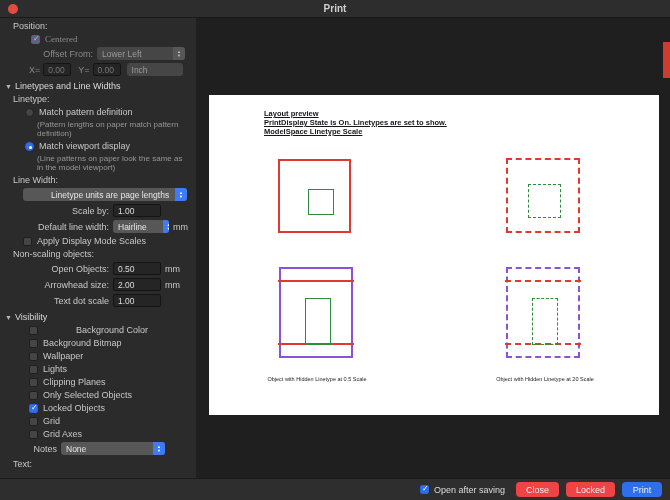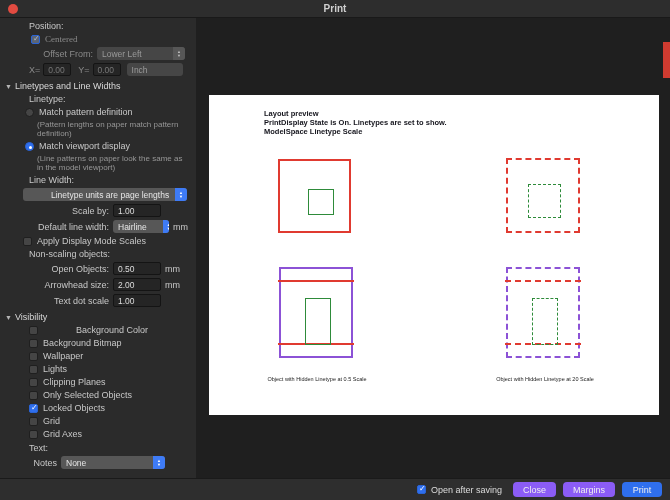--- a/index.html
+++ b/index.html
@@ -12,21 +12,21 @@
   .title { position:absolute; left:0; right:0; top:3px; text-align:center; font-size:10px; font-weight:bold; color:#cfcfcf; }
 
   
   .left-panel { position:absolute; left:0; top:18px; width:196px; bottom:22px; padding:3px 5px 0 5px; font-size:9px; color:#c8c8c8; overflow:hidden; }
   .row { display:flex; align-items:center; margin-bottom:3px; }
   .lbl { color:#c8c8c8; }
   .lbl.dim { color:#8a8a8a; }
   .lbl-r { text-align:right; margin-right:4px; flex:none; }
   .sect { display:flex; align-items:center; color:#d8d8d8; margin:5px 0 3px 0; font-size:9px; }
   .disclosure { font-size:7px; color:#b5b5b5; margin-right:3px; }
-  .indent1 { margin-left:24px; }
+  .indent1 { margin-left:8px; }
   .indent2 { margin-left:20px; }
   .indent3 { margin-left:32px; }
   .desc { color:#969696; font-size:8px; line-height:9px; width:148px; margin-bottom:3px; }
 
   .cb { position:relative; width:9px; height:9px; background:#454545; border:1px solid #1f1f1f; border-radius:2px; margin-right:5px; flex:none; }
   .cb.checked { background:#2f6fee; border-color:#2a64d6; }
   .cb.checked::after { content:"✓"; position:absolute; left:1px; top:-2px; font-size:8px; color:#fff; }
   .cb.checked.dim { background:#5b6activ576; }
   .cb.checked.dim { background:#5b6576; }
   .cb.checked.dim::after { color:#b8bec8; }
@@ -42,21 +42,21 @@
   .popup.disabled { background:#464646; color:#9a9a9a; }
   .popup.disabled .pop-arrows { background:#575757; color:#c0c0c0; }
 
   .field { background:#252525; border:1px solid #141414; border-radius:2px; height:13px; padding:0 4px; display:flex; align-items:center; color:#dddddd; font-size:8.5px; }
   .field.dim { color:#777; }
   .unit { margin-left:4px; color:#c8c8c8; }
 
   
   .preview { position:absolute; left:196px; top:18px; right:0; bottom:22px; background:#1f1f1f; }
   .page { position:absolute; left:13px; top:77px; width:450px; height:320px; background:#ffffff; }
-  .pv-text { position:absolute; left:55px; top:14px; font-size:7.5px; line-height:9px; font-weight:bold; color:#15151d; }
+  .pv-text { position:absolute; left:55px; top:14px; font-size:7.5px; line-height:9px; font-weight:bold; color:#15151d;text-decoration:underline; }
 
   .sq { position:absolute; }
   .sq-tl { left:69px; top:64px; width:73px; height:74px; border:2px solid #e03a30; }
   .sq-tl-in { position:absolute; left:28px; top:28px; width:26px; height:26px; border:1px solid #2e8b3a; }
   .sq-tr { left:297px; top:63px; width:74px; height:75px; border:2px dashed #e03a30; }
   .sq-tr-in { position:absolute; left:20px; top:24px; width:33px; height:34px; border:1px dashed #2e8b3a; }
   .sq-bl { left:70px; top:172px; width:74px; height:91px; border:2px solid #8c52d6; }
   .sq-br { left:297px; top:172px; width:74px; height:91px; border:2px dashed #8c52d6; }
   .hl { position:absolute; left:-3px; right:-3px; border-top:2px solid #e03a30; }
   .hl.dash { border-top-style:dashed; }
@@ -64,21 +64,21 @@
   .grect { position:absolute; left:24px; top:29px; width:26px; height:47px; border:1px solid #2e8b3a; }
   .grect.dash { border-style:dashed; }
   .cap { position:absolute; top:281px; width:160px; text-align:center; font-size:5.5px; color:#222; }
   .cap-l { left:28px; } .cap-r { left:256px; }
 
   .red-strip { position:absolute; right:0; top:42px; width:7px; height:36px; background:#cf3b30; }
 
   
   .footer { position:absolute; left:0; right:0; bottom:0; height:22px; background:#2e2e2e; border-top:1px solid #1a1a1a; display:flex; align-items:center; justify-content:flex-end; gap:7px; padding-right:8px; font-size:9px; color:#dcdcdc; }
   .open-save { display:flex; align-items:center; margin-right:4px; }
-  .btn { height:15px; min-width:40px; padding:0 10px; display:flex; align-items:center; justify-content:center; background:#8b5cf6; color:#f0f0f0; border-radius:4px; font-size:9px; }
+  .btn { height:15px; min-width:40px; padding:0 10px; display:flex; align-items:center; justify-content:center; background:#ef4444; color:#f0f0f0; border-radius:4px; font-size:9px; }
   .btn.primary { background:#2f6fee; }
 </style>
 </head>
 <body>
 
 <div class="window">
 
   <div class="titlebar">
     <div class="traffic"></div>
     <div class="title">Print</div>
@@ -221,31 +221,31 @@
       </div>
     <div class="row" style="margin-left:24px;">
         <span class="cb"></span>
         <span class="lbl">Grid</span>
       </div>
     <div class="row" style="margin-left:24px;">
         <span class="cb"></span>
         <span class="lbl">Grid Axes</span>
       </div>
 
-    <div class="row indent1" style="margin-top:4px;">
-        <span class="lbl">Text:</span>
-      </div>
-
     <div class="row">
       <span class="lbl lbl-r" style="width:52px;">Notes</span>
       <span class="popup" style="width:104px;">
         <span>None</span>
         <span class="pop-arrows"></span>
       </span>
     </div>
+
+    <div class="row indent1" style="margin-top:4px;">
+        <span class="lbl">Text:</span>
+      </div>
 
   </div>
 
   <div class="preview">
     <div class="page">
       <div class="pv-text">
         <div>Layout preview</div>
         <div>PrintDisplay State is On. Linetypes are set to show.</div>
         <div>ModelSpace Linetype Scale</div>
       </div>
@@ -276,17 +276,17 @@
   </div>
 
   <div class="red-strip"></div>
 
   <div class="footer">
     <span class="open-save">
       <span class="cb checked"></span>
       <span>Open after saving</span>
     </span>
     <span class="btn">Close</span>
-    <span class="btn">Margins</span>
+    <span class="btn">Locked</span>
     <span class="btn primary">Print</span>
   </div>
 
 </div>
 
 </body></html>

